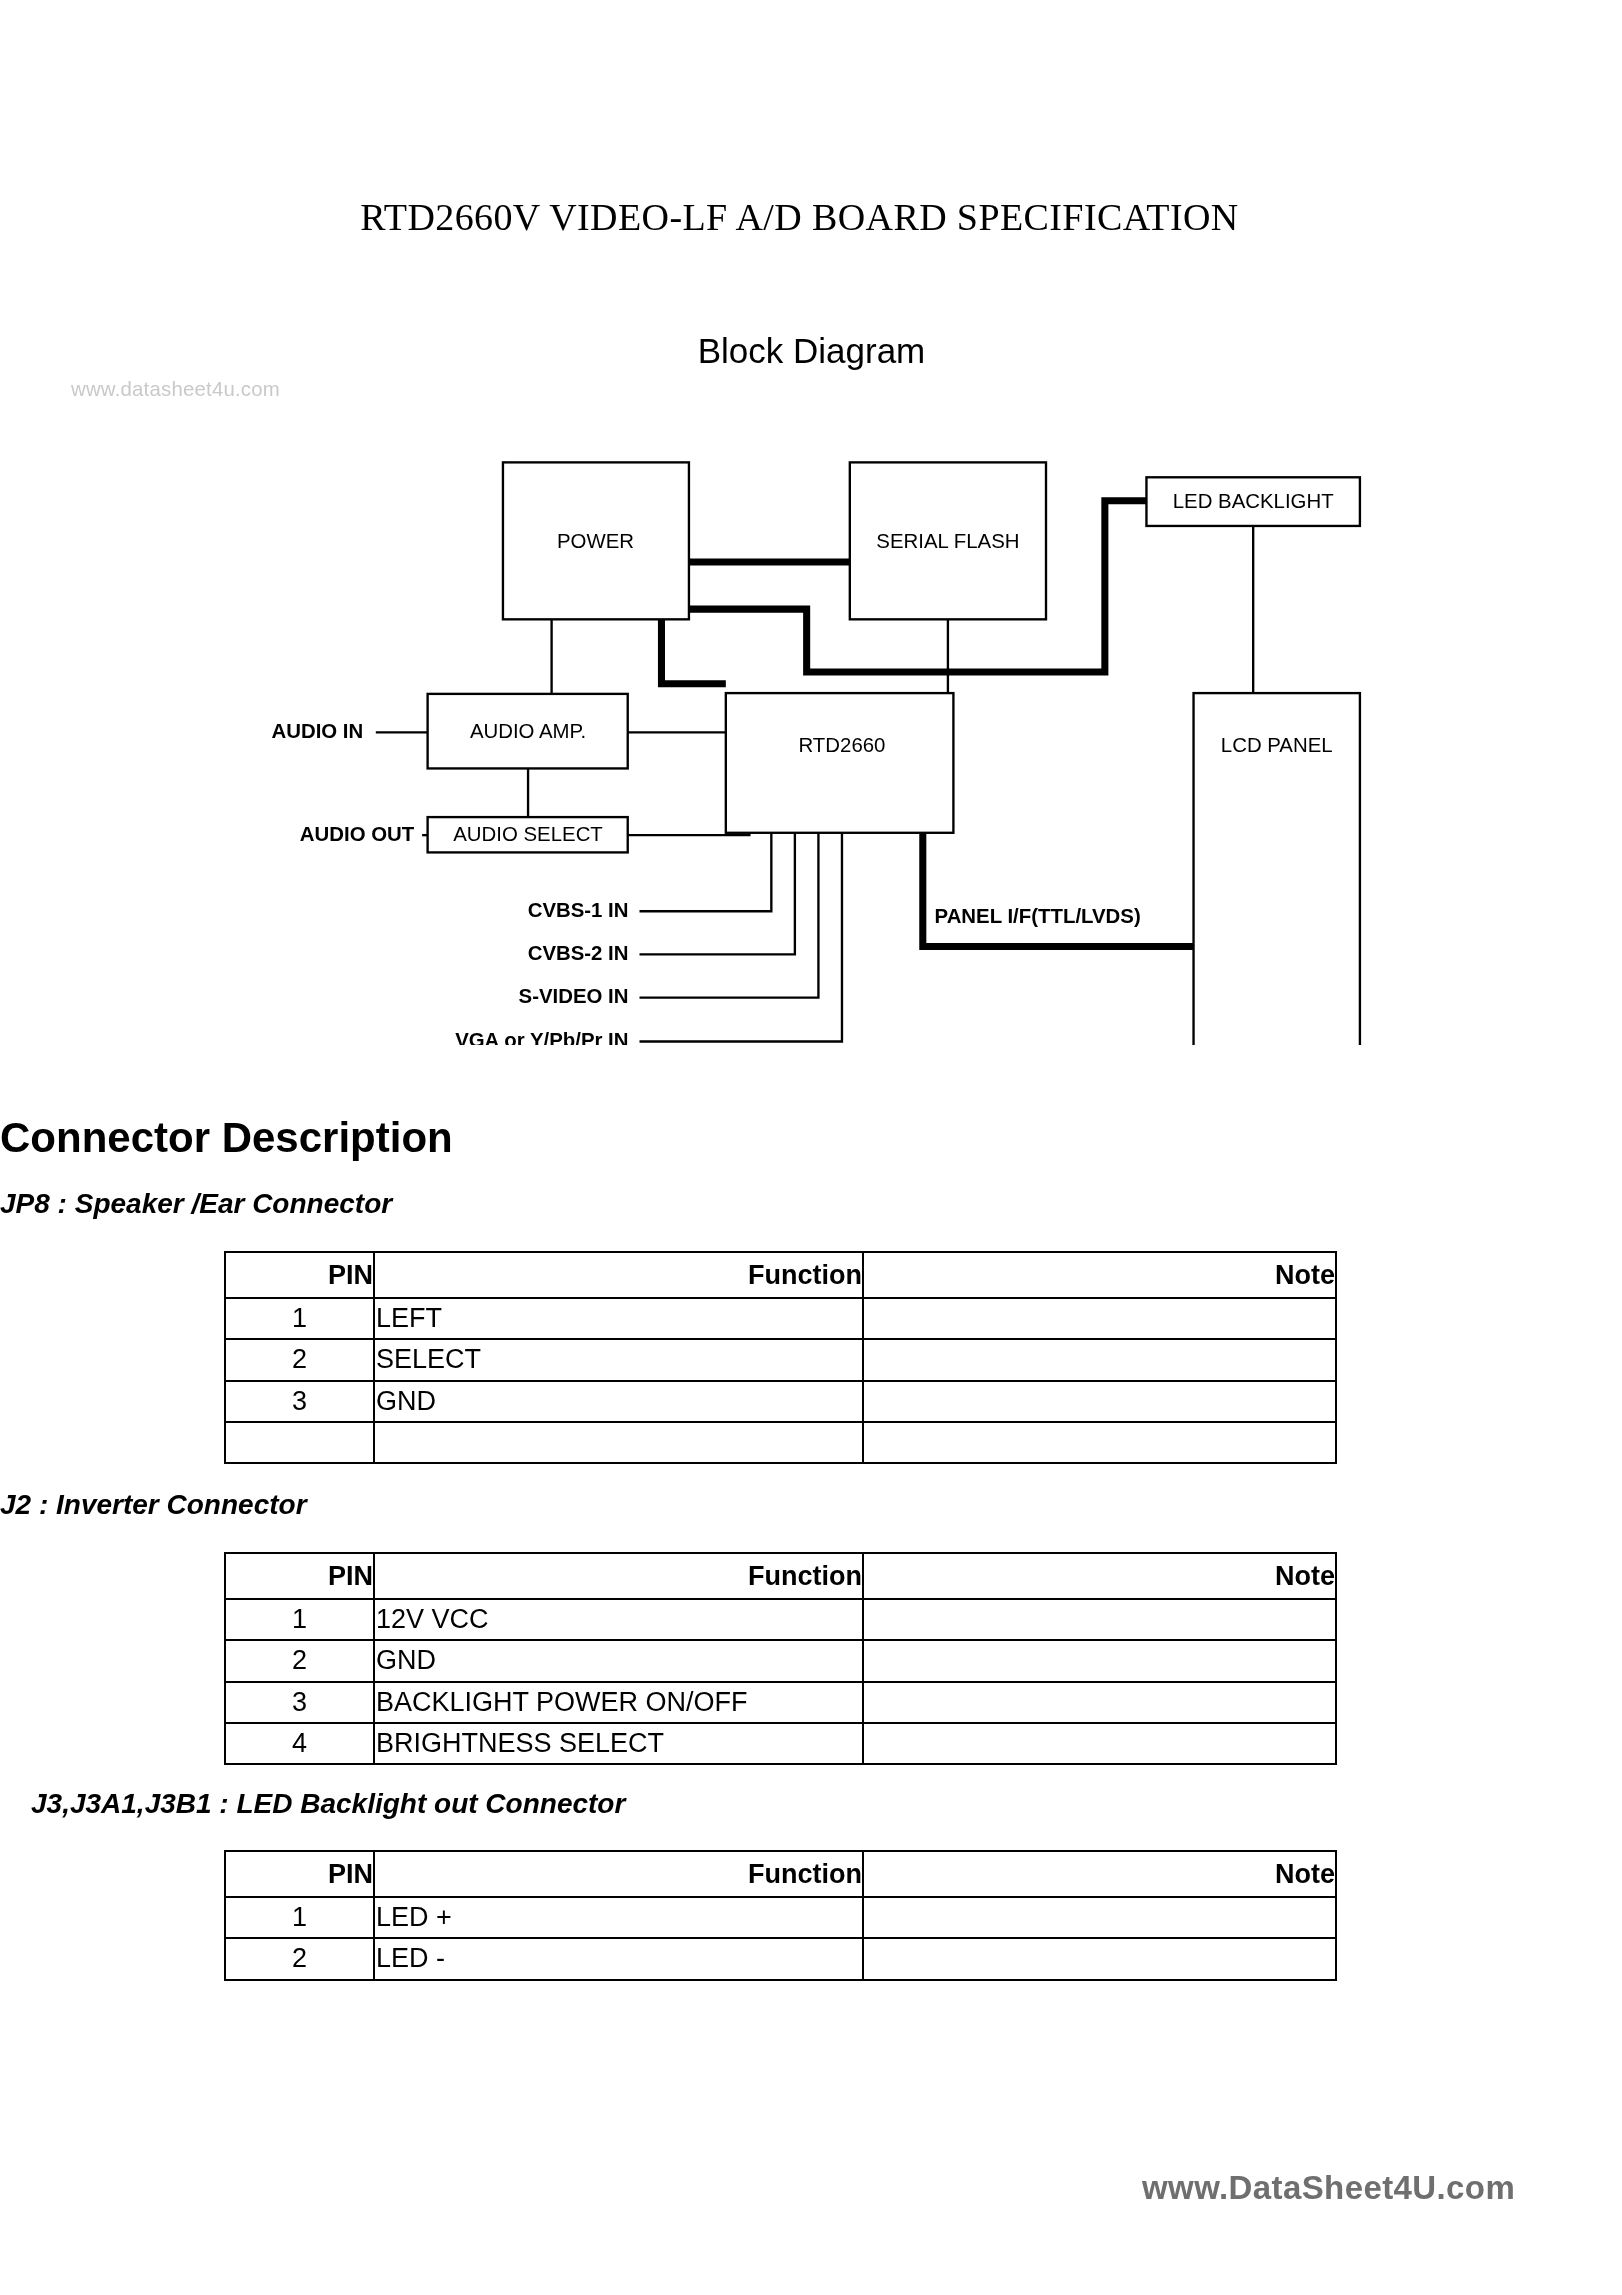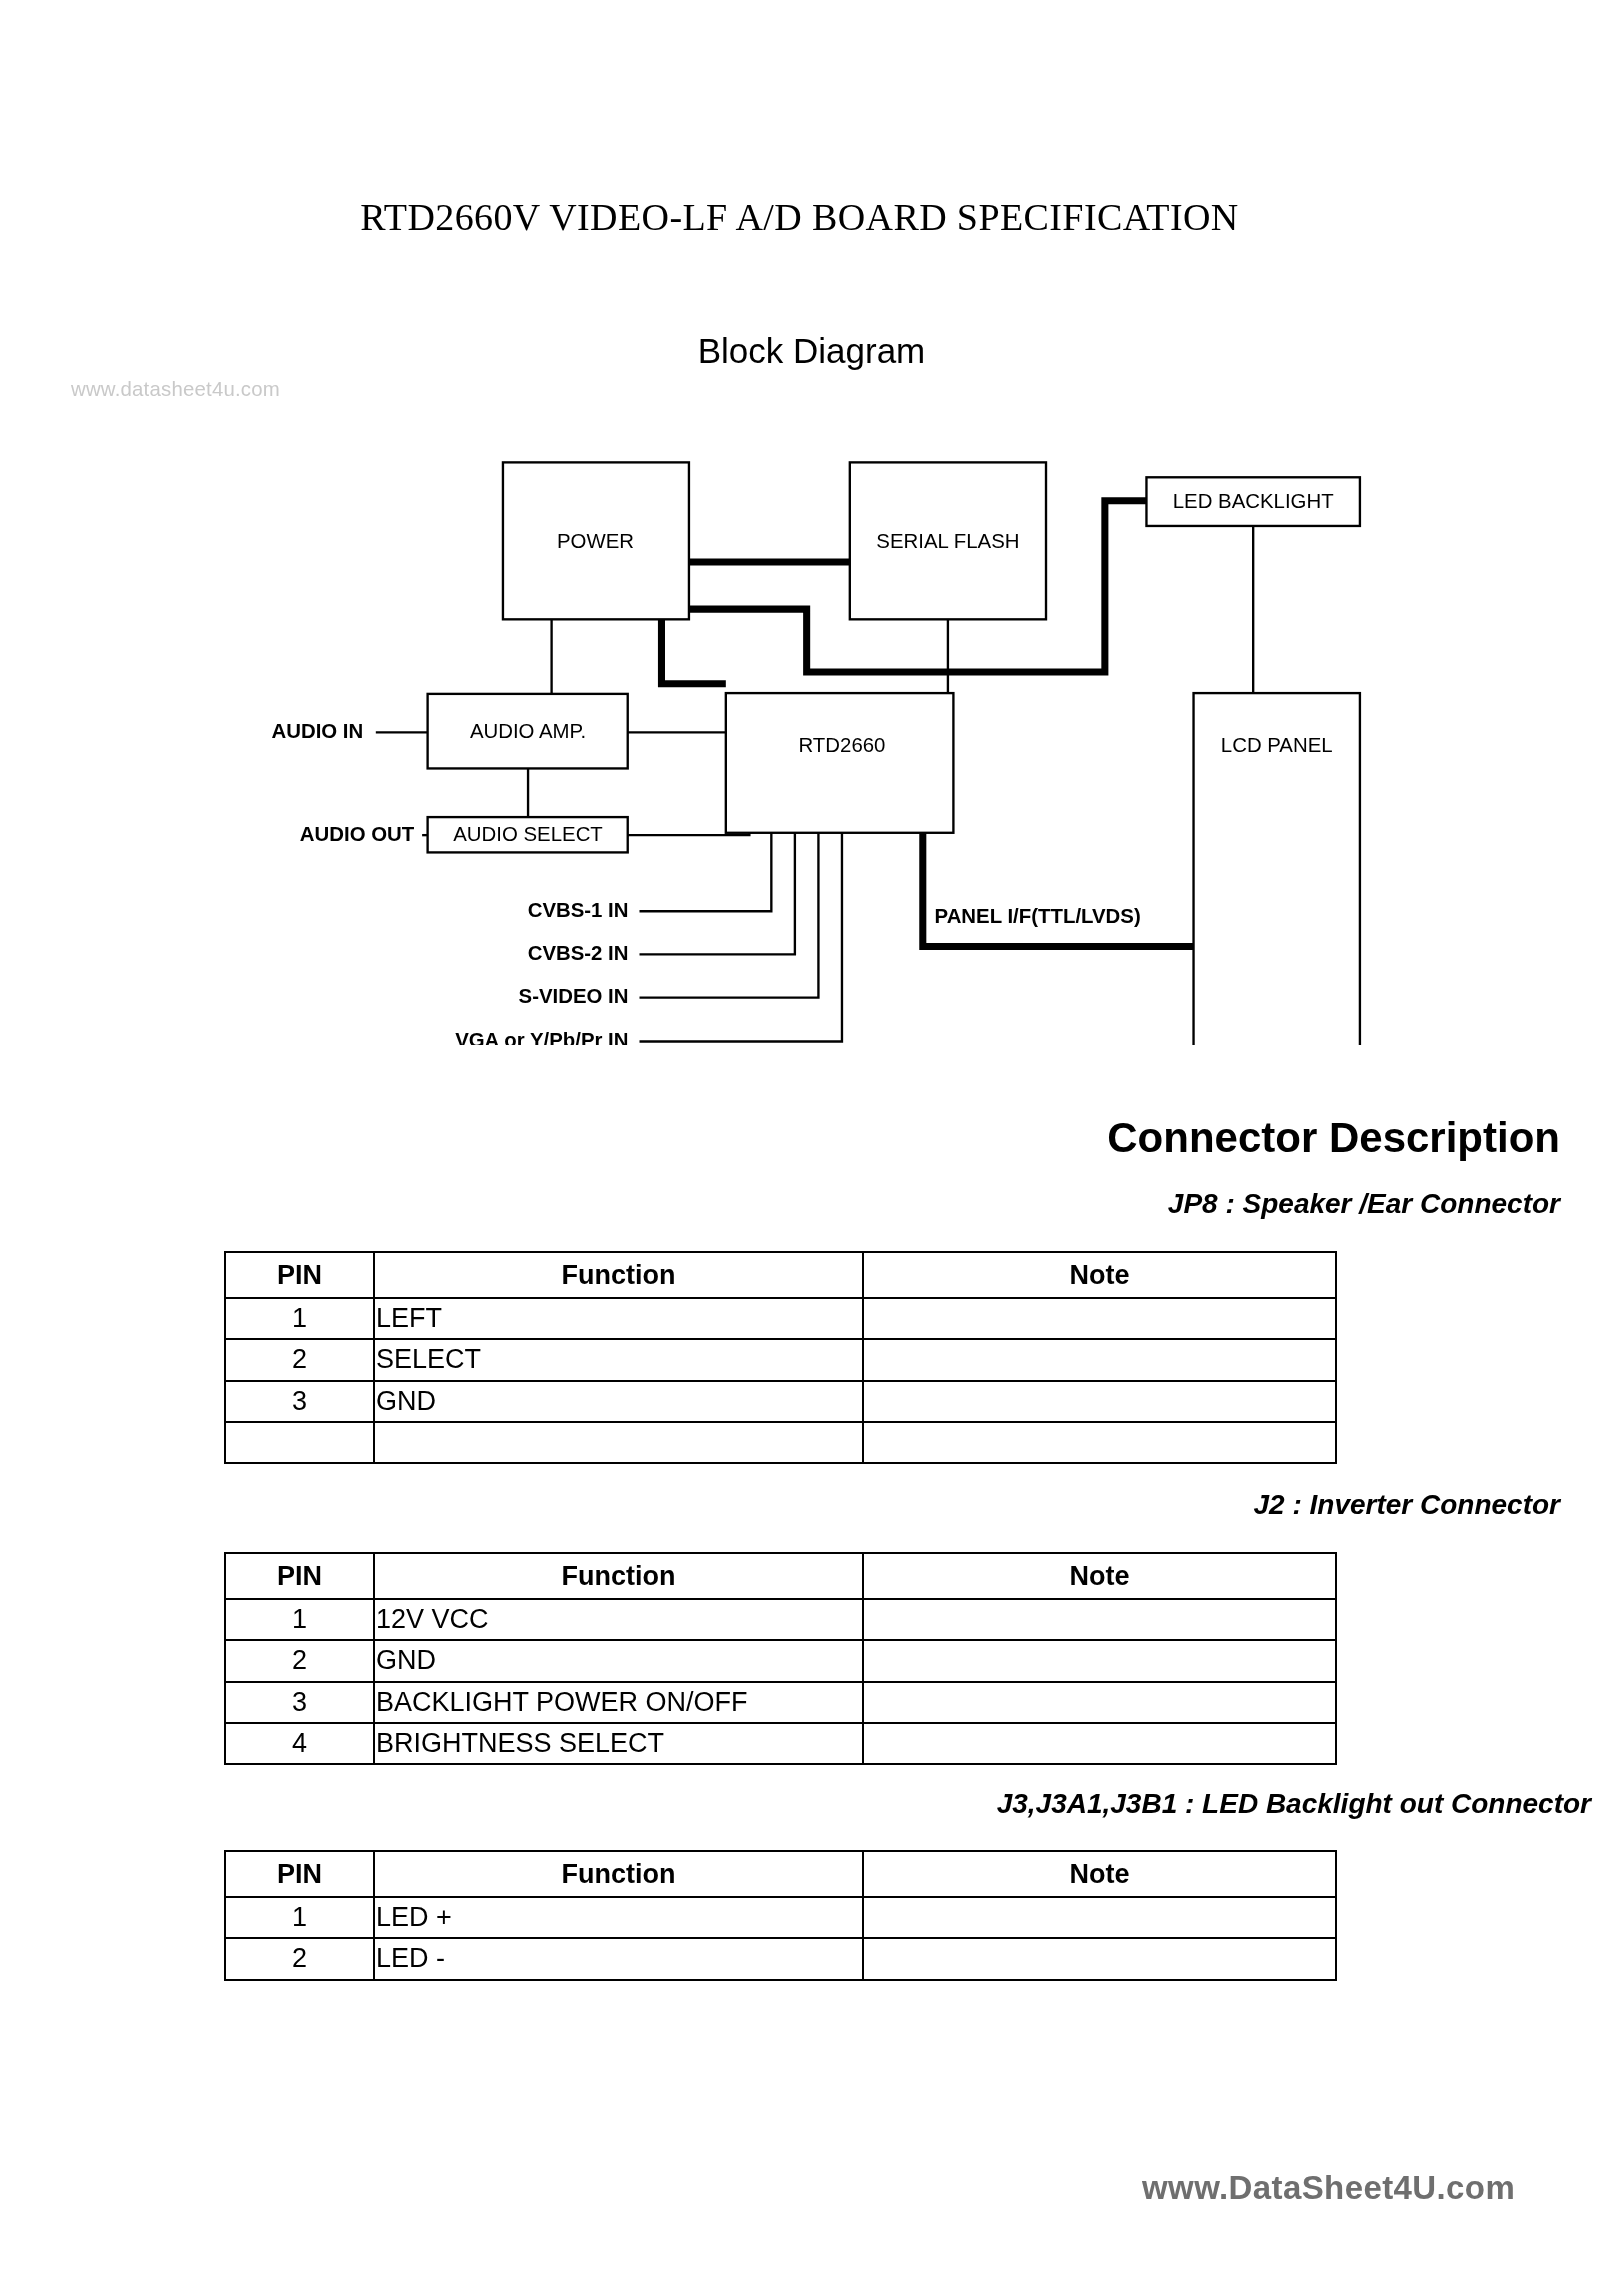--- a/index.html
+++ b/index.html
@@ -93,21 +93,21 @@
   }
   .io-label.right { text-anchor: end; }
   .wire { stroke: #000000; stroke-width: 3; fill: none; }
   .wire-bold { stroke: #000000; stroke-width: 9; fill: none; }
 
   
   .connector-heading {
     position: absolute;
     left: 0;
     width: 1560px;
-    text-align: right;
+    text-align: left;
     font-family: "Liberation Sans", sans-serif;
     font-weight: bold;
   }
   .h-connector-desc { top: 1114px; font-size: 42px; }
   .h-table-title    { font-size: 28px; font-style: italic; }
 
   
   table.pin-table {
     position: absolute;
     left: 224px;
@@ -119,21 +119,21 @@
   table.pin-table th,
   table.pin-table td {
     border: 2.4px solid #000000;
     font-size: 27px;
     font-weight: normal;
     height: 36px;
     padding: 1.6px 0 1.6px 0;
     vertical-align: middle;
   }
   table.pin-table th {
-    text-align: center;
+    text-align: right;
     font-weight: bold;
     height: 41px;
   }
   table.pin-table td.c-pin { text-align: center; width: 149px; }
   table.pin-table td.c-fn  { text-align: left; padding-left: 1px; }
   table.pin-table td.c-nt  { text-align: left; }
   table.pin-table th.c-pin { width: 149px; }
   table.pin-table col.col-pin  { width: 149px; }
   table.pin-table col.col-fn   { width: 489px; }
   table.pin-table col.col-note { width: 473px; }

